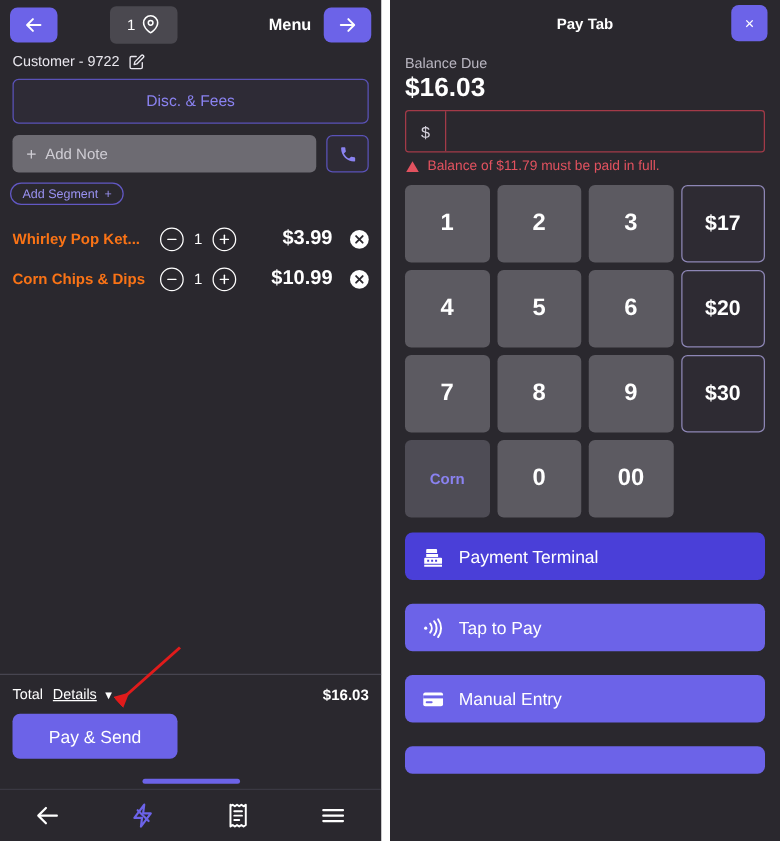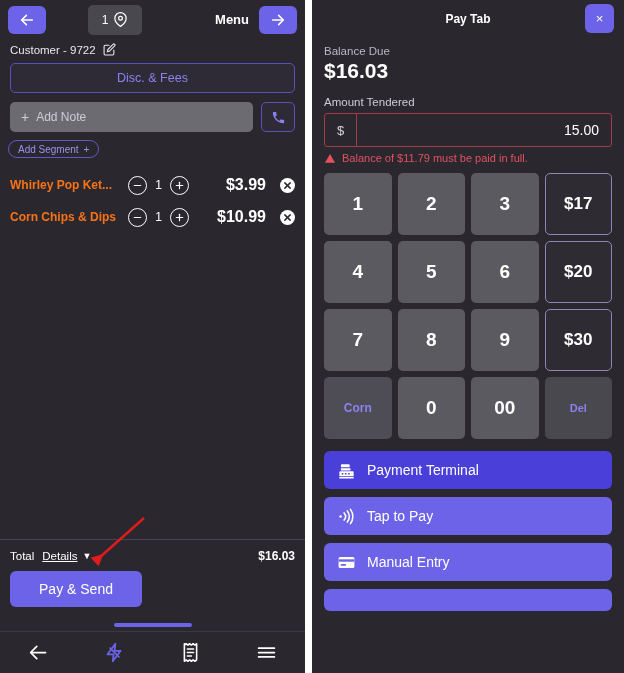--- a/index.html
+++ b/index.html
@@ -46,21 +46,21 @@
   
   .customer-row {
     display: flex; align-items: center; gap: 7px;
     padding: 7px 10px 4px 10px;
   }
   .customer-name { color: #e9e7ee; font-size: 11.5px; }
   .edit-icon { width: 13px; height: 13px; color: #e9e7ee; display:block; }
 
   
   .disc-fees {
-    margin: 3px 10px 0 10px; height: 30px;
+    margin: 3px 10px 0 10px; height: 36px;
     border: 1px solid #5a52b8; border-radius: 5px;
     background: #2e2b36;
     display: flex; align-items: center; justify-content: center;
     color: #8a82f0; font-size: 12.5px;
   }
 
   
   .note-row { display: flex; gap: 8px; margin: 9px 10px 0 10px; }
   .add-note {
     flex: 1; height: 30px; border-radius: 5px; background: #6d6b72;
@@ -200,21 +200,21 @@
     color: #ffffff; font-size: 19px; font-weight: bold;
   }
   .key.quick {
     background: #2e2b33; border: 1px solid #8d86b5;
     font-size: 17px;
   }
   .key.action { background: #4e4c55; color: #8a82f0; font-size: 12px; font-weight: bold; }
   .key.del { background: #4a484f; color: #8a82f0; font-size: 11px; font-weight: bold; }
 
   
-  .pay-methods { margin: 12px 12px 0 12px; display: flex; flex-direction: column; gap: 8px; }
+  .pay-methods { margin: 12px 12px 0 12px; display: flex; flex-direction: column; gap: 19px; }
   .pm-btn {
     height: 38px; border-radius: 6px; background: #6c63e8;
     display: flex; align-items: center; gap: 11px; padding-left: 13px;
     color: #ffffff; font-size: 14px;
   }
   .pm-btn.dark { background: #4a3fd8; }
   .pm-btn svg { width: 19px; height: 19px; flex: 0 0 auto; }
   .pm-btn.cut { height: 22px; overflow: hidden; }
 </style>
 </head>
@@ -389,24 +389,22 @@
     <div class="pay-header">
       <div class="pay-title">Pay Tab</div>
       <div class="close-btn">
         <span>×</span>
       </div>
     </div>
 
     <div class="bal-label">Balance Due</div>
     <div class="bal-amount">$16.03</div>
 
-    <div class="tender-label">Amount Tendered</div>
     <div class="tender-field">
       <div class="tender-prefix">$</div>
-      <div class="tender-value">15.00</div>
     </div>
     <div class="tender-error">
       <svg class="warn-icon" viewBox="0 0 24 24" fill="currentColor">
           <path d="M12 2 1 21h22L12 2zm1 14h-2v2h2v-2zm0-7h-2v5h2V9z"></path>
         </svg>
       <span>Balance of $11.79 must be paid in full.</span>
     </div>
 
     <div class="keypad">
       <div class="key">1</div>
@@ -420,21 +418,20 @@
       <div class="key quick">$20</div>
 
       <div class="key">7</div>
       <div class="key">8</div>
       <div class="key">9</div>
       <div class="key quick">$30</div>
 
       <div class="key action">Corn</div>
       <div class="key">0</div>
       <div class="key">00</div>
-      <div class="key del">Del</div>
     </div>
 
     <div class="pay-methods">
       <div class="pm-btn dark">
         <svg viewBox="0 0 24 24" fill="currentColor">
             <path d="M3 20h18v2H3v-2zm1-7h16a1 1 0 0 1 1 1v5H3v-5a1 1 0 0 1 1-1zm2 2v2h2v-2H6zm4 0v2h2v-2h-2zm4 0v2h2v-2h-2zM6 4h9a1 1 0 0 1 1 1v3H5V5a1 1 0 0 1 1-1zm-1 5h12v3H5V9z"></path>
           </svg>
         <span>Payment Terminal</span>
       </div>
       <div class="pm-btn">

